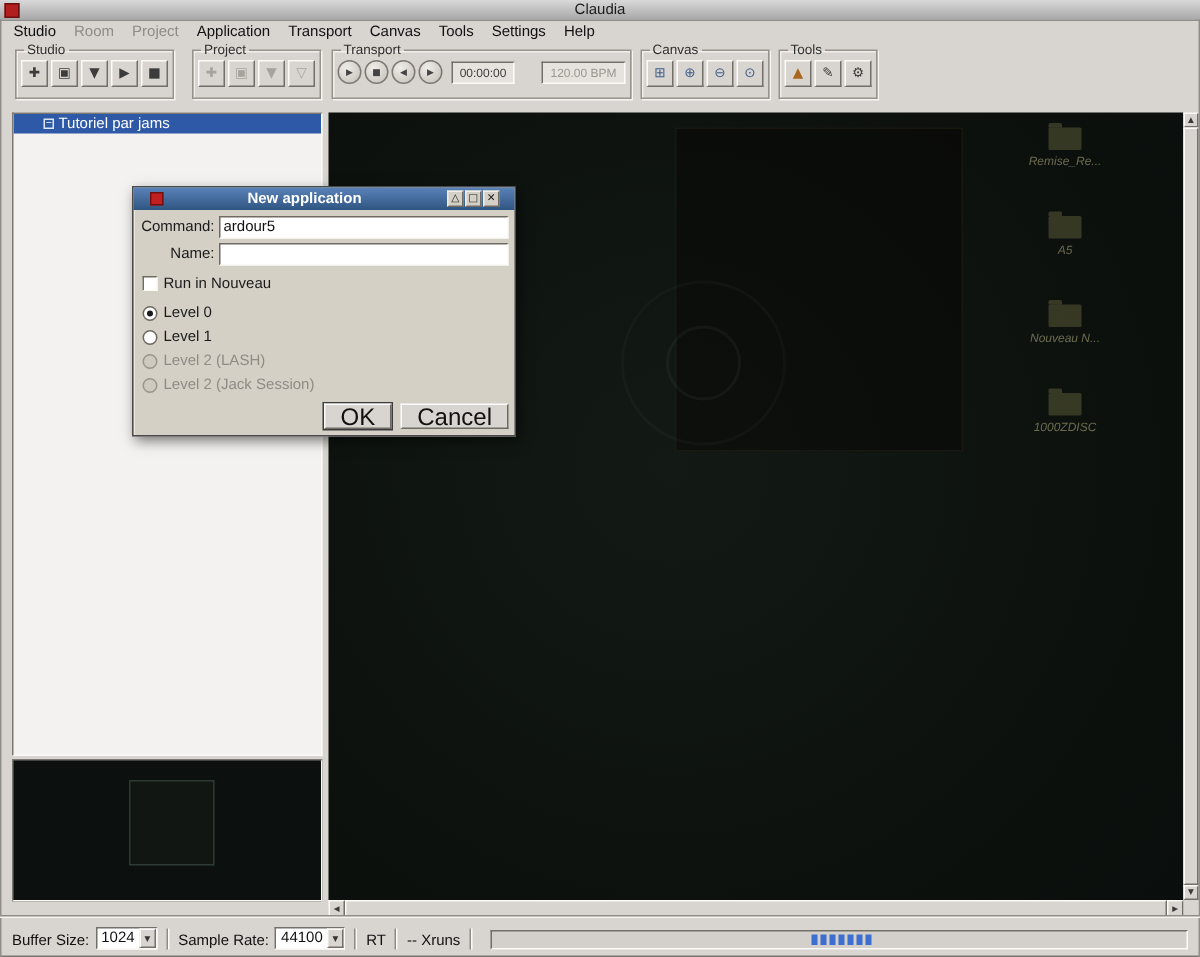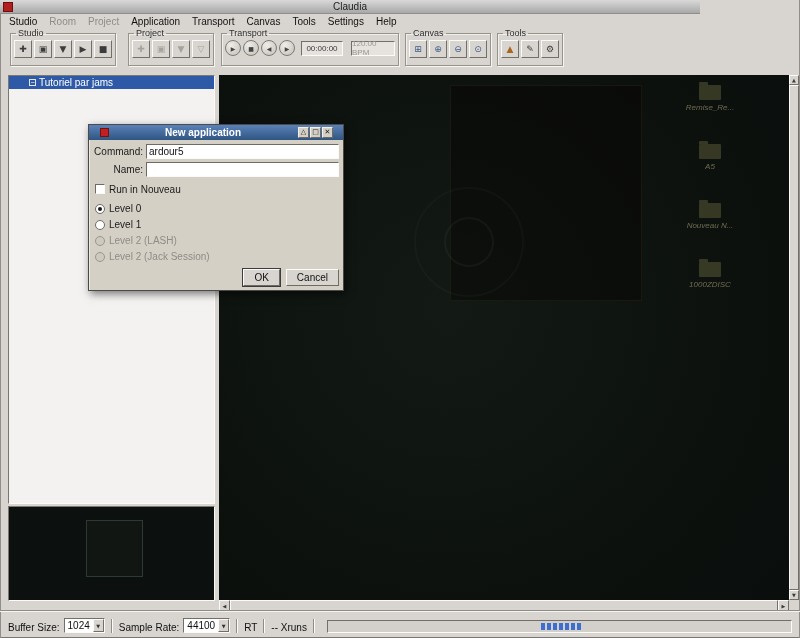--- a/index.html
+++ b/index.html
@@ -1,42 +1,42 @@
 <!DOCTYPE html>
 <html><head>
 <meta charset="utf-8">
 <style>
   * { margin:0; padding:0; box-sizing:border-box; }
   html,body { width:800px; height:638px; overflow:hidden; }
   body { font-family:"Liberation Sans", sans-serif; background:#555; }
   .window { position:relative; width:800px; height:638px; background:#d8d5d0; overflow:hidden; box-shadow:inset -1px 0 0 #918d88, inset 1px 0 0 #918d88, inset 0 -1px 0 #797571; }
 
   
-  .titlebar { position:absolute; left:0; top:0; width:700px; height:14px; background:linear-gradient(#d9d9d9,#a8a8a8); border-bottom:1px solid #8e8e8e; }
+  .titlebar { position:absolute; left:0; top:0; width:800px; height:14px; background:linear-gradient(#d9d9d9,#a8a8a8); border-bottom:1px solid #8e8e8e; }
   .titlebar .app-icon { position:absolute; left:3px; top:2px; width:10px; height:10px; background:#b21f1f; border:1px solid #6e0f0f; }
   .titlebar .title { position:absolute; left:0; right:0; top:1px; text-align:center; font-size:10px; color:#1c1c1c; }
 
   
   .menubar { position:absolute; left:0; top:15px; width:800px; height:13px; display:flex; align-items:center; padding-left:3px; font-size:10px; color:#111; }
   .menu-item { padding:0 6px; cursor:default; }
   .menu-item.disabled { color:#8f8b85; }
 
   
   .toolbar { position:absolute; left:0; top:28px; width:800px; height:44px; display:flex; align-items:flex-start; }
   fieldset.tb-group { border:1px solid #989389; box-shadow:1px 1px 0 rgba(255,255,255,.75), inset 1px 1px 0 rgba(255,255,255,.6); padding:1px 3px 3px; height:38px; }
   fieldset.tb-group legend { font-size:9px; color:#2f2f2f; padding:0 2px; margin-left:2px; }
   .tb-row { display:flex; align-items:center; gap:2px; margin-top:1px; }
   .tbbtn { width:18px; height:18px; font-size:9px; line-height:16px; color:#3c3c3c; background:#d8d4cf; border:1px solid; border-color:#fbfaf8 #726e68 #726e68 #fbfaf8; cursor:default; font-family:"DejaVu Sans",sans-serif; }
   .tbbtn.blue { color:#3d5d8a; }
   .tbbtn.orange { color:#a9661f; }
   .tbbtn.disabled { color:#a7a39c; }
   .tbtn-round { width:16px; height:16px; border-radius:50%; font-size:6px; line-height:13px; color:#444; background:radial-gradient(circle at 35% 30%, #efede9, #c3bfb8); border:1px solid #7d7973; font-family:"DejaVu Sans",sans-serif; }
   .tdisplay { height:15px; background:#e6e3de; border:1px solid; border-color:#726e68 #fbfaf8 #fbfaf8 #726e68; font-size:8px; display:flex; align-items:center; justify-content:center; }
   .time-display { width:42px; color:#3a3a3a; margin-left:4px; }
-  .bpm-display { width:44px; color:#9b978f; margin-left:6px; }
+  .bpm-display { width:56px; color:#9b978f; margin-left:16px; }
   .g-studio { margin-left:10px; }
   .g-project { margin-left:12px; }
   .g-transport { margin-left:7px; }
   .g-canvas { margin-left:6px; }
   .g-tools { margin-left:6px; }
 
   
   .studio-list { position:absolute; left:8px; top:75px; width:207px; height:429px; background:#f3f2f0; border:1px solid; border-color:#7b7771 #fbfaf8 #fbfaf8 #7b7771; overflow:hidden; }
   .list-row.selected { height:13px; display:flex; align-items:center; background:#2d59a7; color:#fff; font-size:10px; padding-left:20px; }
   .expander { width:7px; height:7px; border:1px solid #dfe6f2; font-size:7px; line-height:5px; text-align:center; color:#fff; margin-right:3px; }
@@ -84,21 +84,21 @@
   .txt { flex:1; height:15px; font-family:"Liberation Sans",sans-serif; font-size:10px; color:#111; background:#fff; border:1px solid; border-color:#6f6b63 #fbfaf6 #fbfaf6 #6f6b63; padding:0 2px; }
   .check-row, .radio-row { display:flex; align-items:center; font-size:10px; color:#1a1a1a; height:12px; }
   .check-row { margin:6px 0 8px 2px; }
   .radio-row { margin:0 0 5px 2px; height:11px; }
   .checkbox { width:10px; height:10px; background:#fff; border:1px solid; border-color:#6f6b63 #fbfaf6 #fbfaf6 #6f6b63; margin-right:4px; }
   .radio { width:10px; height:10px; border-radius:50%; background:#fff; border:1px solid #6f6b63; margin-right:4px; position:relative; }
   .radio.checked::after { content:""; position:absolute; left:2px; top:2px; width:4px; height:4px; border-radius:50%; background:#1a1a1a; }
   .radio-row.disabled { color:#8f8b85; }
   .radio-row.disabled .radio { background:#cfcabf; border-color:#9b968c; }
   .dlg-buttons { display:flex; justify-content:flex-end; gap:6px; margin-top:7px; }
-  .btn3d { height:17px; font-family:"Liberation Sans",sans-serif; font-size:10px; color:#111; background:#d8d4cf; border:1px solid; border-color:#fbfaf8 #6e6a64 #6e6a64 #fbfaf8; padding:0 10px; }
+  .btn3d { height:17px; font-family:"Liberation Sans",sans-serif; font-size:16px; color:#111; background:#d8d4cf; border:1px solid; border-color:#fbfaf8 #6e6a64 #6e6a64 #fbfaf8; padding:0 10px; }
   .btn-default { box-shadow:0 0 0 1px #3c3c3c; }
 </style>
 </head>
 <body>
 
 <div class="window">
 
   <div class="titlebar">
     <span class="app-icon"></span>
     <span class="title">Claudia</span>

